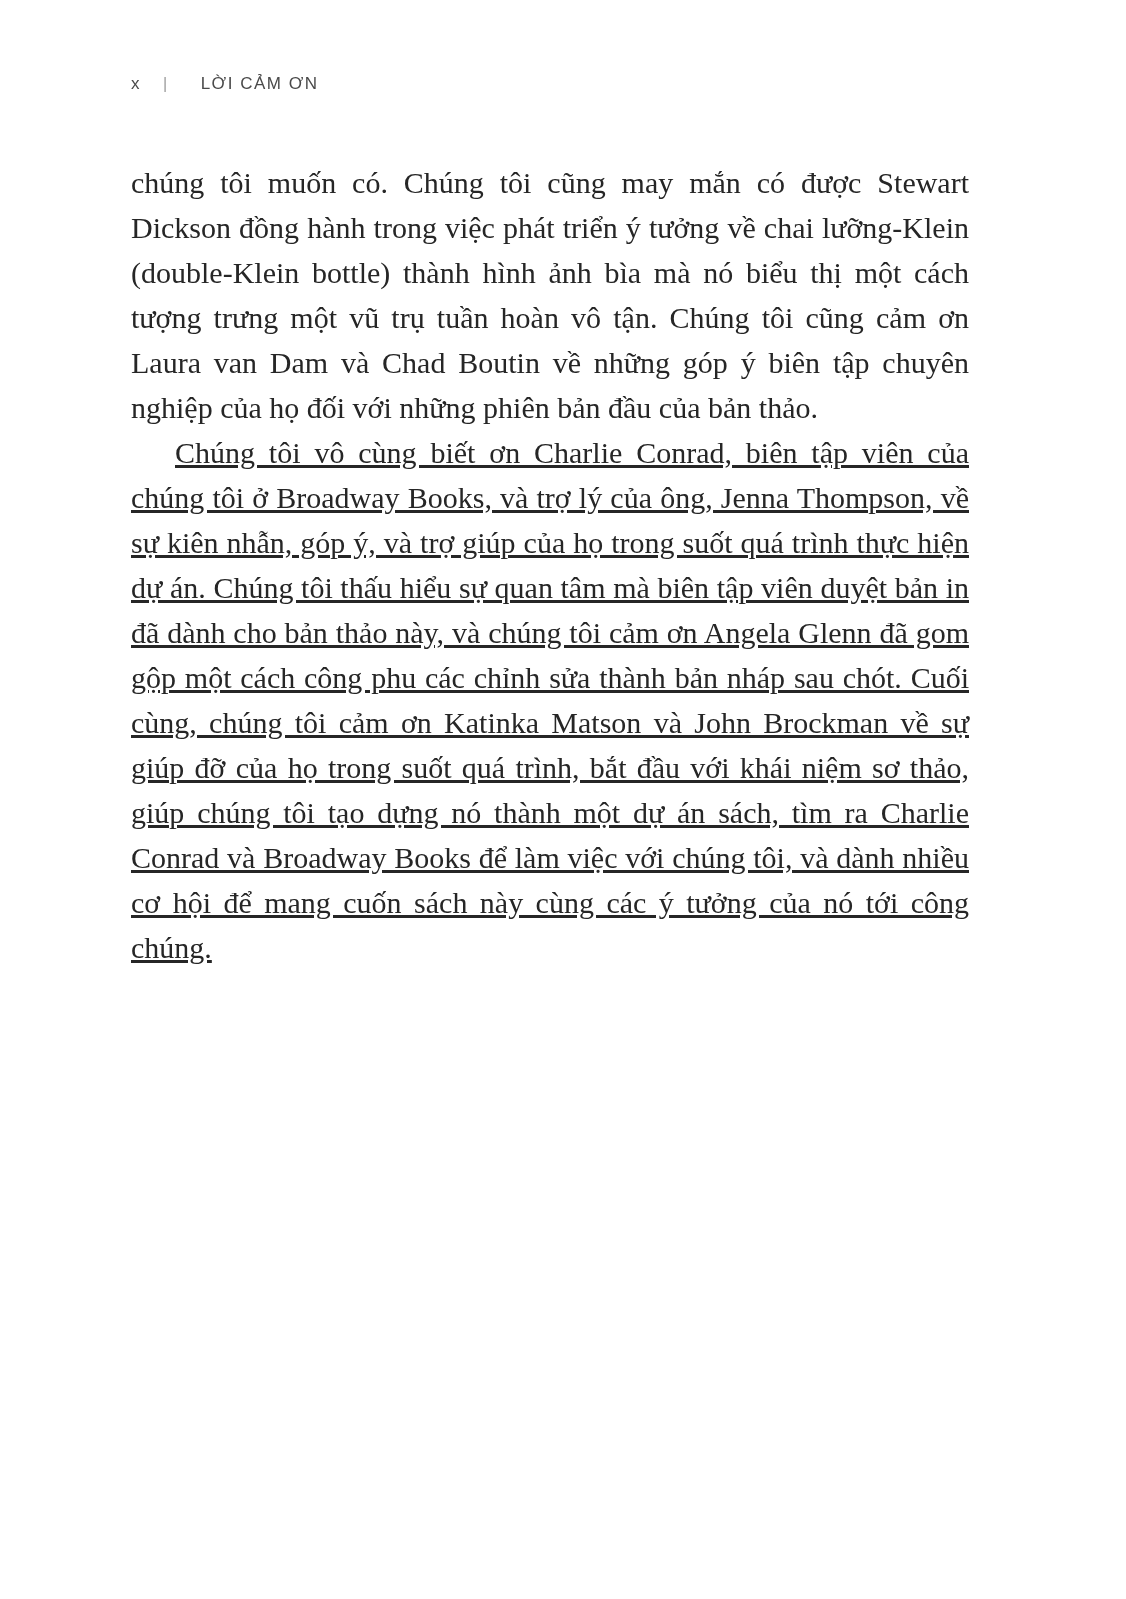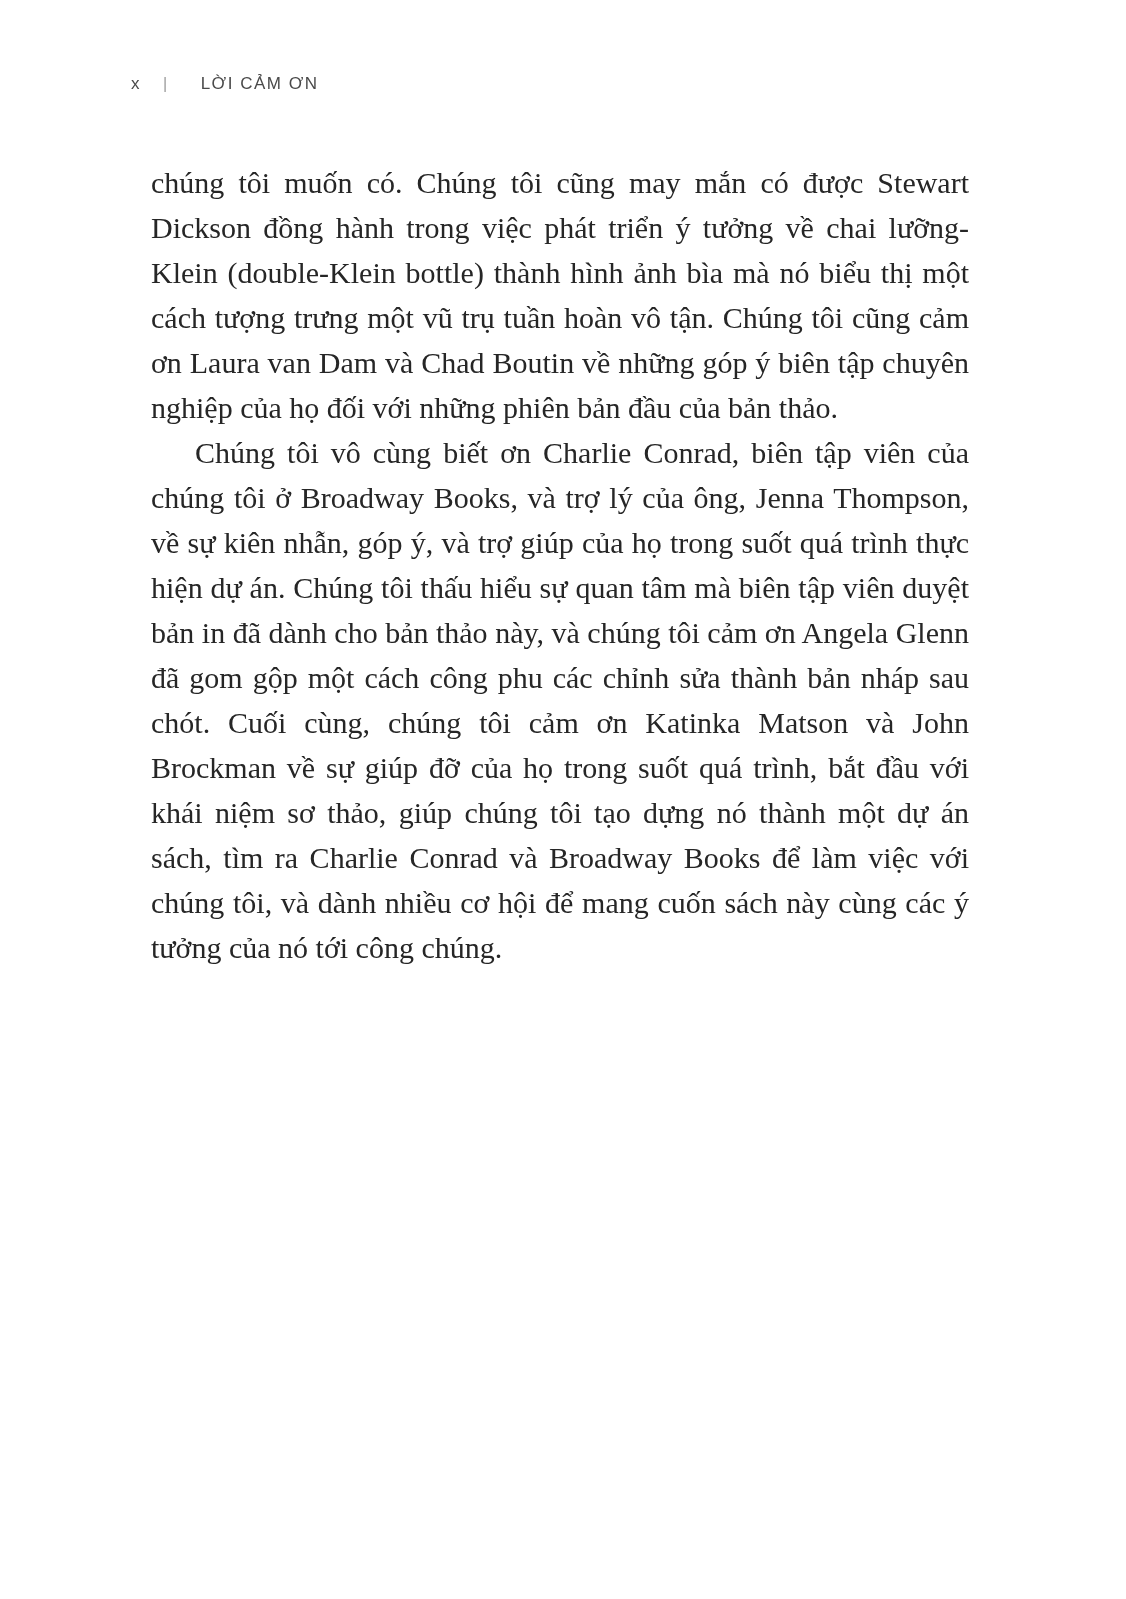--- a/index.html
+++ b/index.html
@@ -53,25 +53,25 @@
     left: 131px;
     width: 838px;
     font-size: 30px;
     line-height: 45px;
     color: #262626;
     text-align: justify;
   }
 
   .body-text p {
     text-align: justify;
-    margin-left: 20px;
   }
 
   .body-text p.indented {
     text-indent: 44px;
+    text-decoration: underline;
   }
 </style>
 </head>
 <body>
 
 <div class="page">
 
   <div class="running-header">
     <span class="page-number">x</span>
     <span class="separator">|</span>

